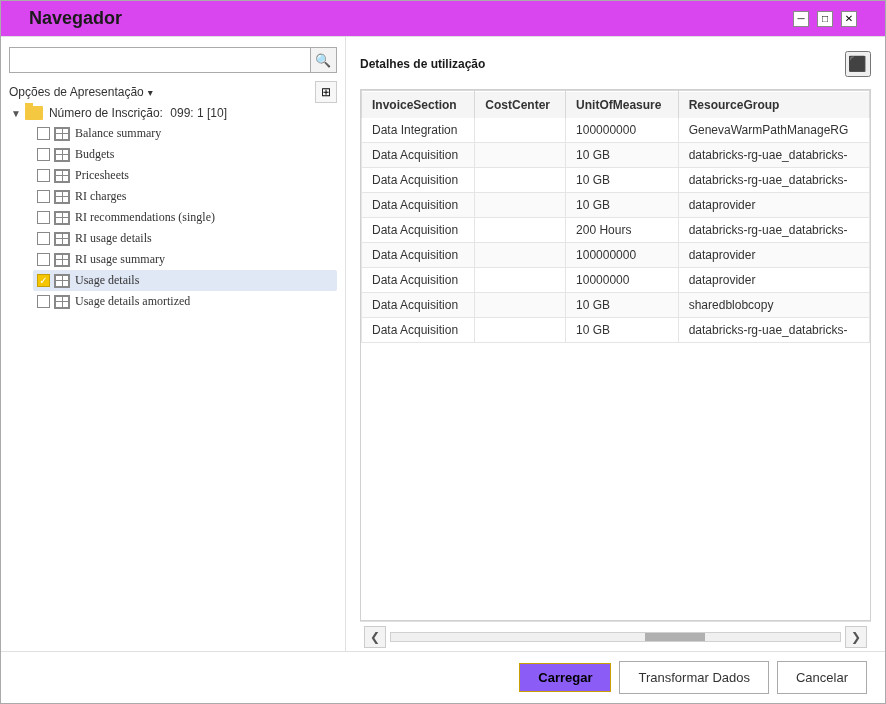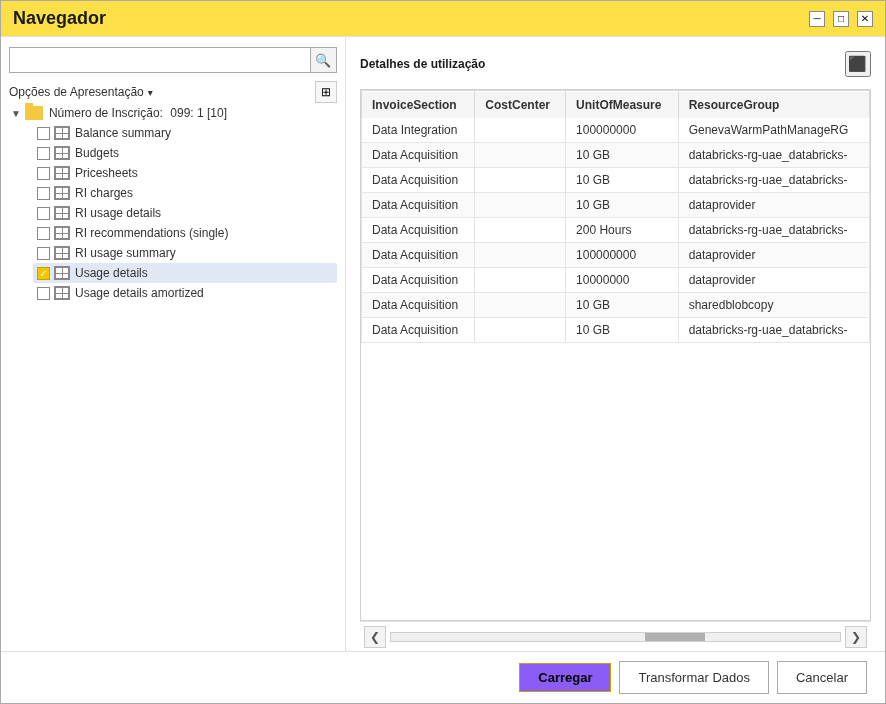--- a/index.html
+++ b/index.html
@@ -12,24 +12,24 @@
     .window {
       width: 886px;
       height: 704px;
       border: 1px solid #aaa;
       display: flex;
       flex-direction: column;
       background: #fff;
     }
     .title-bar {
       height: 36px;
-      background: #fde047;
-      display: flex;
-      align-items: center;
-      padding: 0 12px;
+      background: #d946ef;
+      display: flex;
+      align-items: center;
+      padding: 0 28px;
       border-bottom: 1px solid #e0e0e0;
       justify-content: space-between;
     }
     .title-bar-left {
       font-size: 18px;
       font-weight: 600;
       color: #1a1a1a;
     }
     .title-bar-controls {
       display: flex;
@@ -146,20 +146,21 @@
       height: 4px;
       background: #f5c842;
       border-radius: 1px 1px 0 0;
     }
     .tree-root-label {
       font-size: 12px;
       color: #333;
     }
     .tree-items {
       padding-left: 24px;
+      font-family: Liberation Serif, serif;
     }
     .tree-item {
       display: flex;
       align-items: center;
       padding: 3px 4px;
       cursor: pointer;
       border-radius: 2px;
     }
     .tree-item.selected {
       background: #e0e7f5;
@@ -429,33 +430,33 @@
             <div class="tree-item">
               <div class="checkbox"></div>
               <div class="table-icon">
                 <div class="table-icon-grid">
                   <div class="table-icon-cell"></div>
                   <div class="table-icon-cell"></div>
                   <div class="table-icon-cell"></div>
                   <div class="table-icon-cell"></div>
                 </div>
               </div>
+              <span class="item-label">RI recommendations (single)</span>
+            </div>
+            <div class="tree-item">
+              <div class="checkbox"></div>
+              <div class="table-icon">
+                <div class="table-icon-grid">
+                  <div class="table-icon-cell"></div>
+                  <div class="table-icon-cell"></div>
+                  <div class="table-icon-cell"></div>
+                  <div class="table-icon-cell"></div>
+                </div>
+              </div>
               <span class="item-label">RI usage details</span>
-            </div>
-            <div class="tree-item">
-              <div class="checkbox"></div>
-              <div class="table-icon">
-                <div class="table-icon-grid">
-                  <div class="table-icon-cell"></div>
-                  <div class="table-icon-cell"></div>
-                  <div class="table-icon-cell"></div>
-                  <div class="table-icon-cell"></div>
-                </div>
-              </div>
-              <span class="item-label">RI recommendations (single)</span>
             </div>
             <div class="tree-item">
               <div class="checkbox"></div>
               <div class="table-icon">
                 <div class="table-icon-grid">
                   <div class="table-icon-cell"></div>
                   <div class="table-icon-cell"></div>
                   <div class="table-icon-cell"></div>
                   <div class="table-icon-cell"></div>
                 </div>

